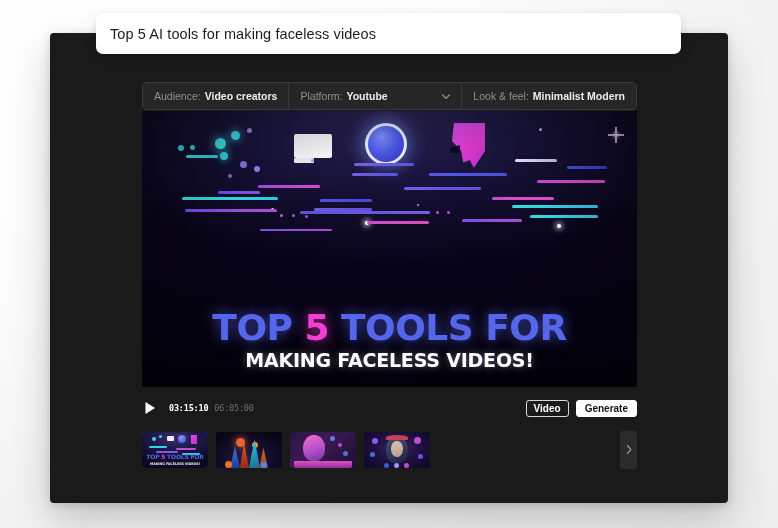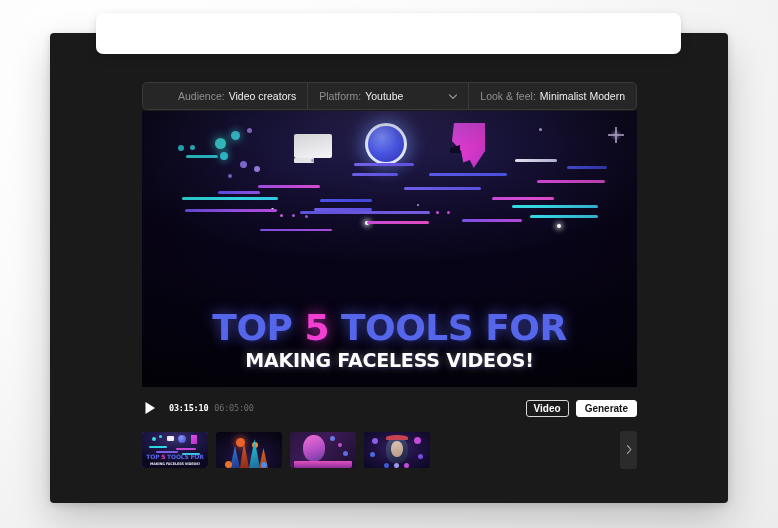--- a/index.html
+++ b/index.html
@@ -80,35 +80,34 @@
     left: 92px;
     top: 49px;
     width: 495px;
     height: 28px;
     display: flex;
     border: 1px solid #3a3a3a;
     border-radius: 5px;
     overflow: hidden;
     background: #262626;
     box-sizing: border-box;
-    padding-left: 24px;
   }
   .chip {
     display: flex;
     align-items: center;
     height: 100%;
     padding: 0 11px;
     font-size: 10.5px;
     white-space: nowrap;
     border-right: 1px solid #3a3a3a;
     box-sizing: border-box;
   }
   .chip:last-of-type { border-right: none; }
   .chip-label { color: #8f8f8f; margin-right: 4px; }
-  .chip-value { color: #ededed; font-weight: normal; text-align: center; }
+  .chip-value { color: #ededed; font-weight: bold; text-align: center; }
   .chip.platform { flex: 1 1 auto; justify-content: flex-start; position: relative; }
   .chev {
     position: absolute;
     right: 11px;
     top: 50%;
     transform: translateY(-50%);
     width: 9px;
     height: 9px;
   }
 
@@ -493,15 +492,16 @@
         <span>
           <svg viewBox="0 0 10 14" width="8" height="11">
               <path d="M3 2 L7.5 7 L3 12" fill="none" stroke="#b0b0b0" stroke-width="1.3" stroke-linecap="round" stroke-linejoin="round"></path>
             </svg>
         </span>
       </div>
     </div>
   </div>
 
   <div class="prompt-bar">
+    <div class="prompt-input" placeholder="Describe your video...">Top 5 AI tools for making faceless videos</div>
   </div>
 
 </div>
 
 </body></html>

